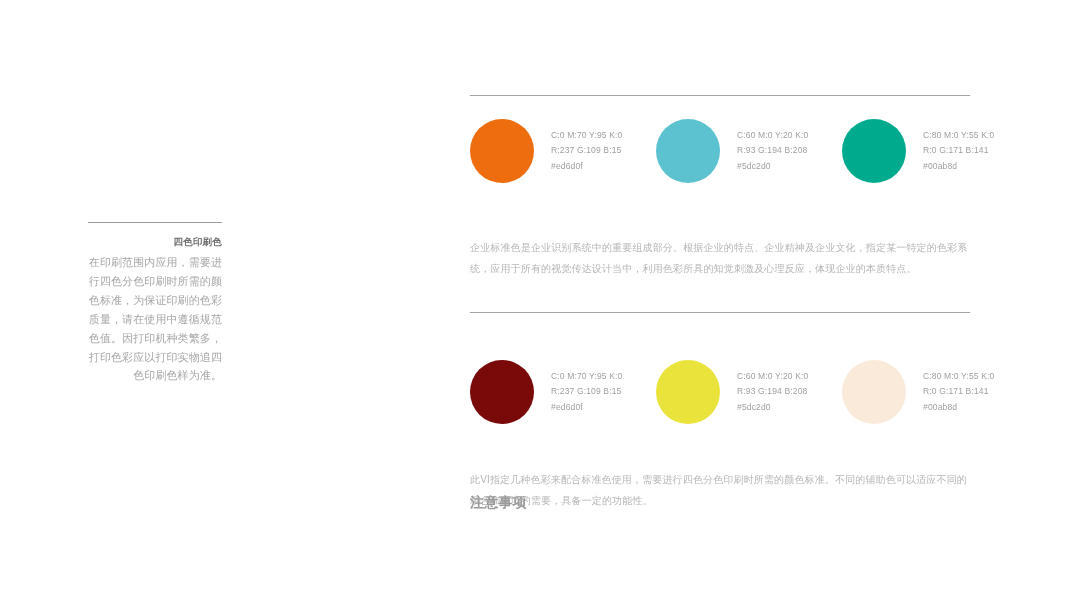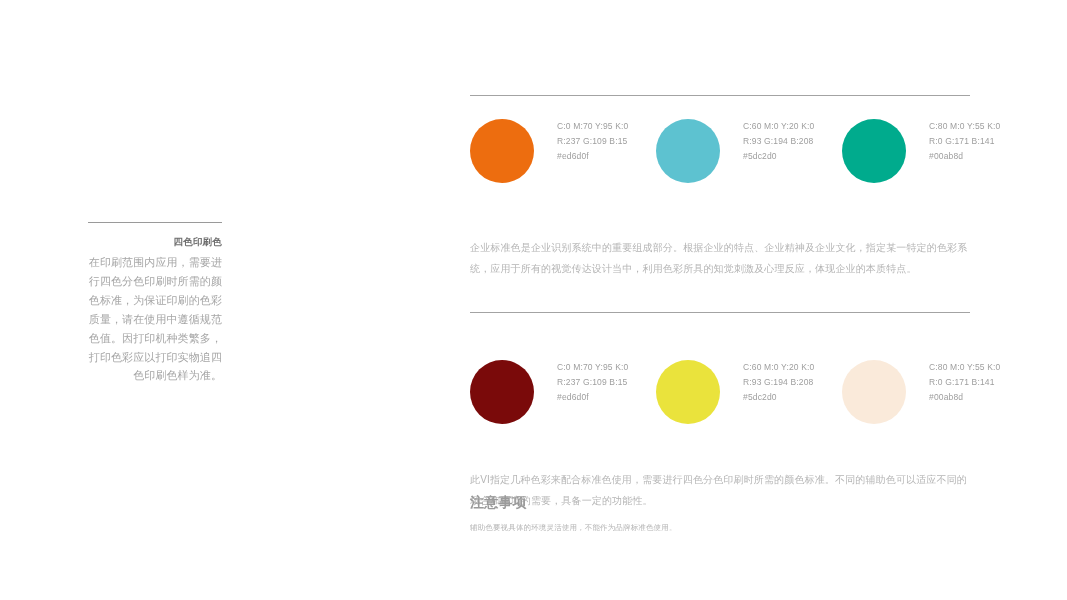--- a/index.html
+++ b/index.html
@@ -63,23 +63,23 @@
     width: 500px;
   }
 
   .swatch-row {
     display: flex;
     align-items: center;
     margin-top: 23px;
   }
   .swatch-cell {
     display: flex;
+    align-items: center;
     width: 186px;
     flex: 0 0 auto;
-    gap: 6px;
   }
   .swatch-cell:last-child { width: auto; }
   .swatch-circle {
     width: 64px;
     height: 64px;
     border-radius: 50%;
     flex: 0 0 auto;
   }
   .swatch-info {
     margin-left: 17px;
@@ -202,14 +202,13 @@
 
   </div>
 </div>
 
 <div class="secondary-copy">
   <div class="body-copy">此VI指定几种色彩来配合标准色使用，需要进行四色分色印刷时所需的颜色标准。不同的辅助色可以适应不同的场合和环境的需要，具备一定的功能性。</div>
 </div>
 
 <div class="secondary-note">
   <div class="note-title">注意事项</div>
-  <div class="note-body">辅助色要视具体的环境灵活使用，不能作为品牌标准色使用。</div>
 </div>
 
 </body></html>

